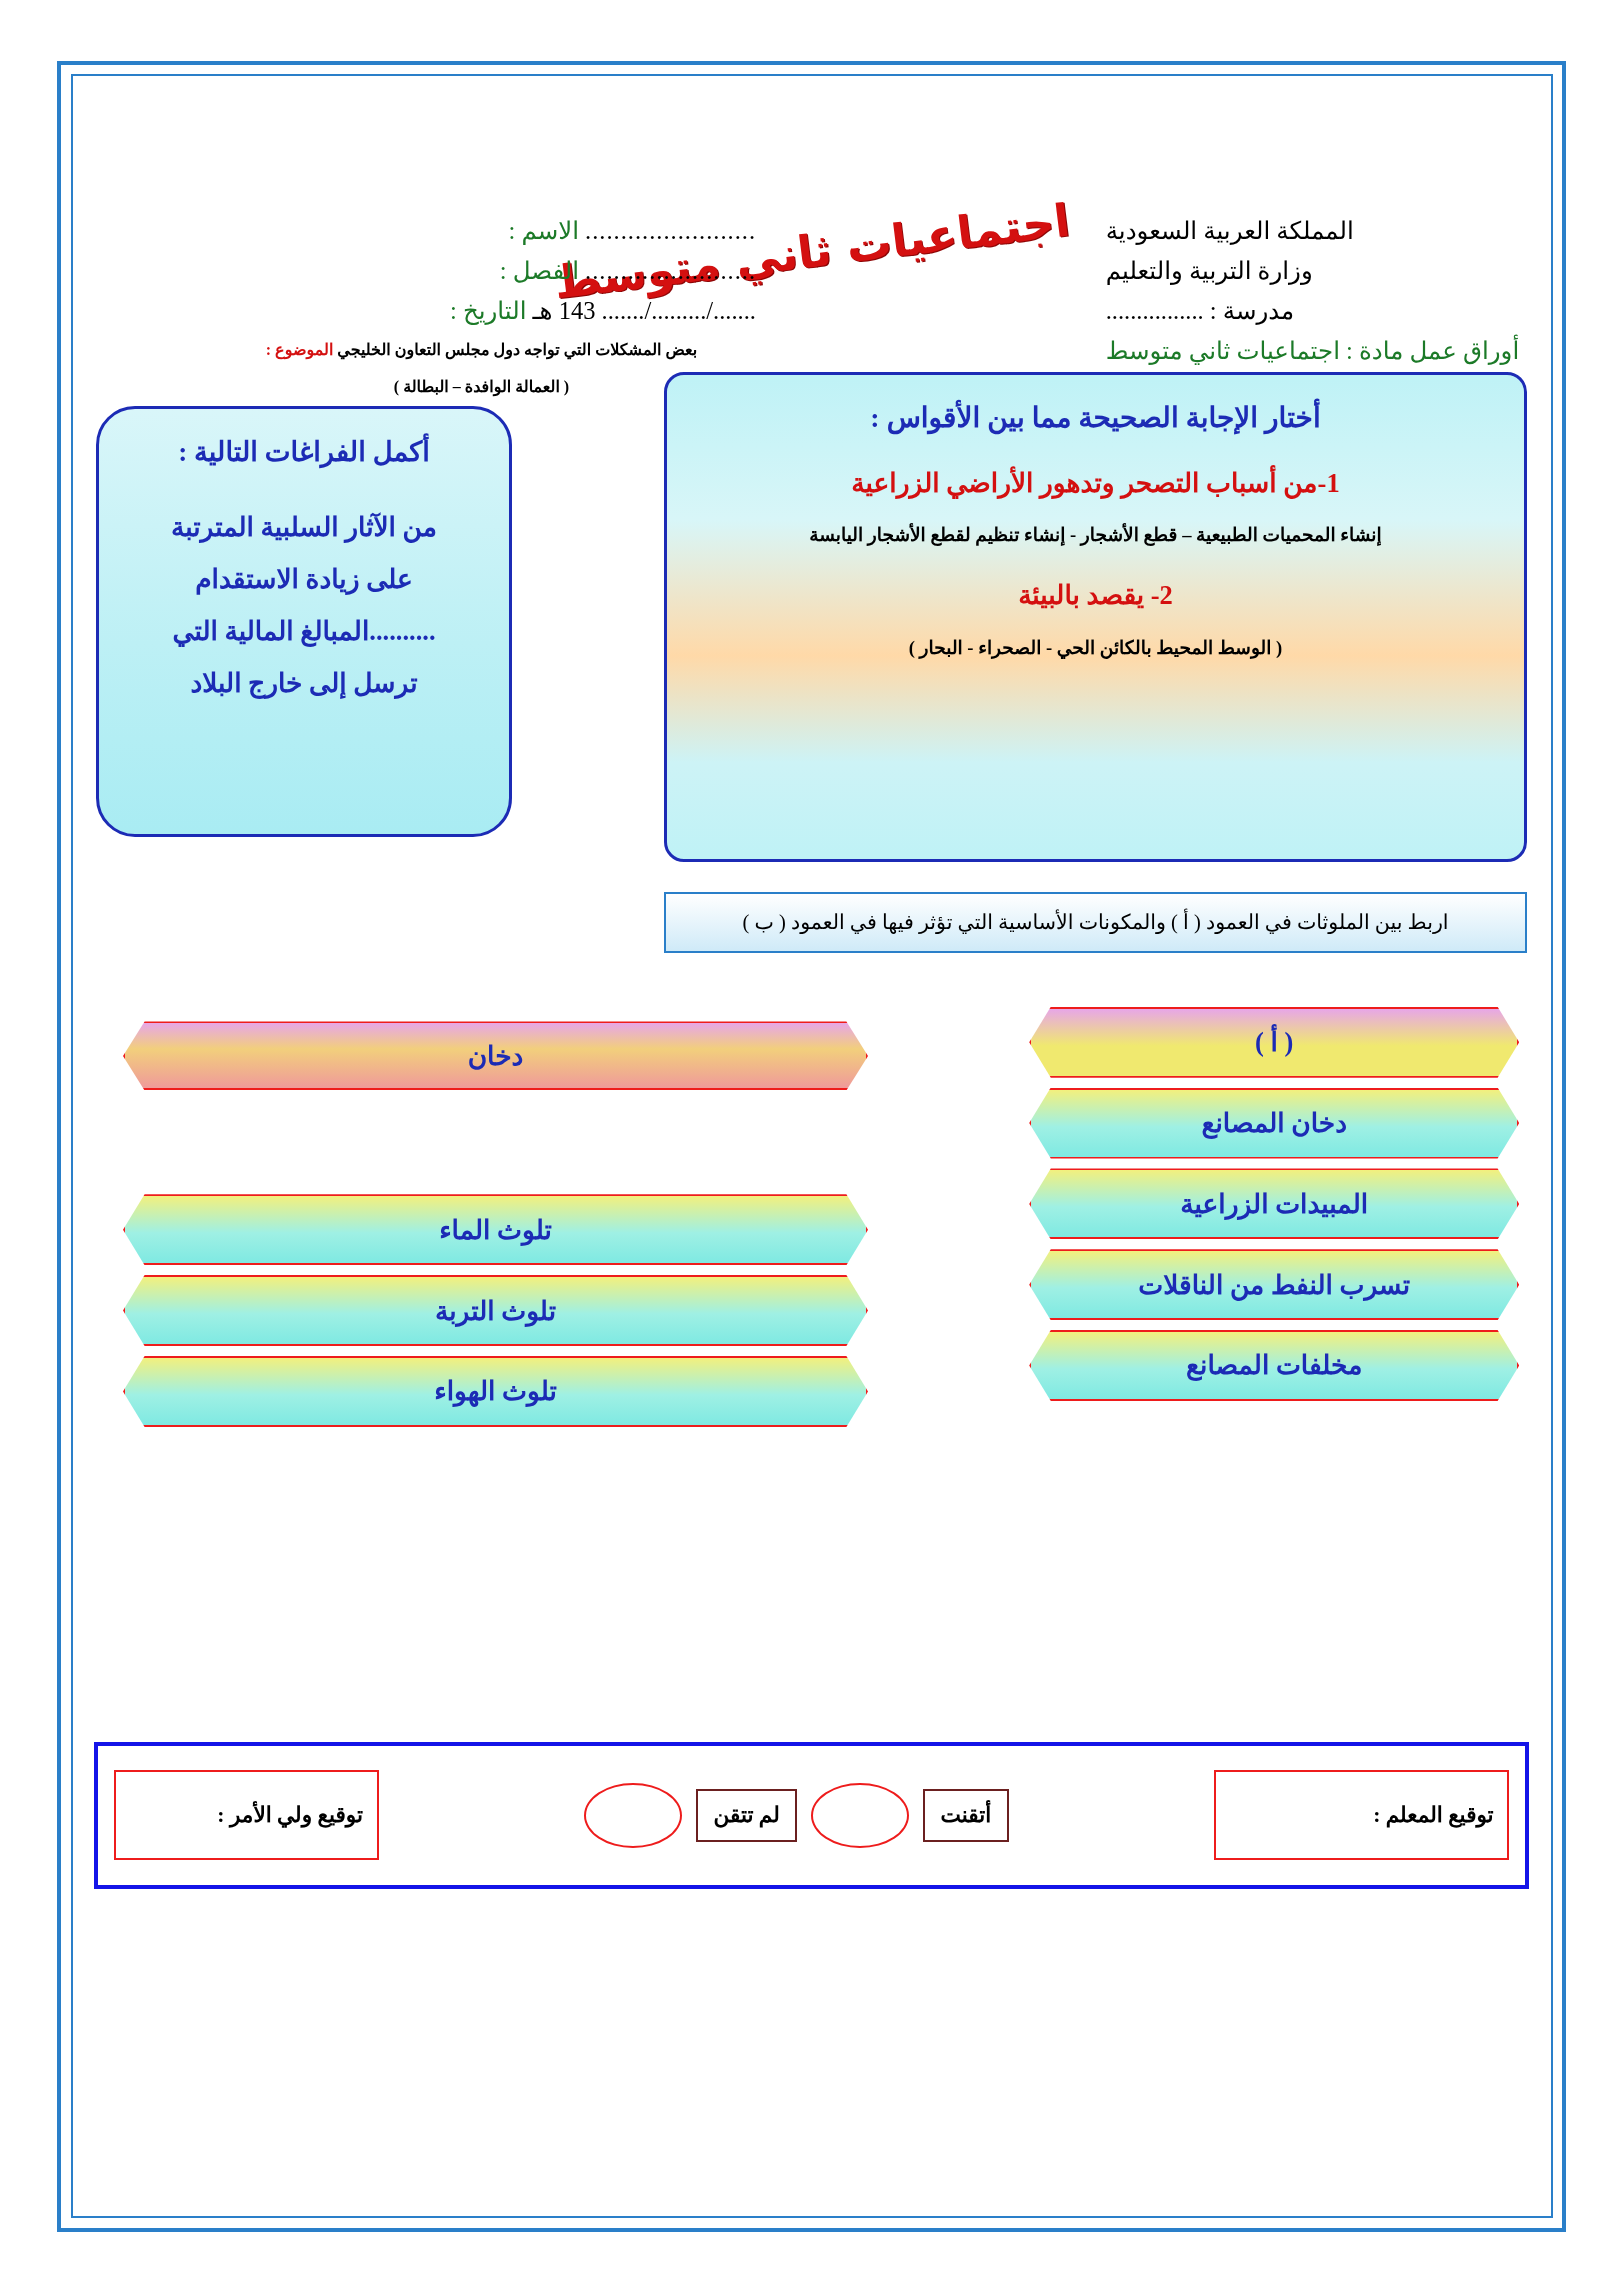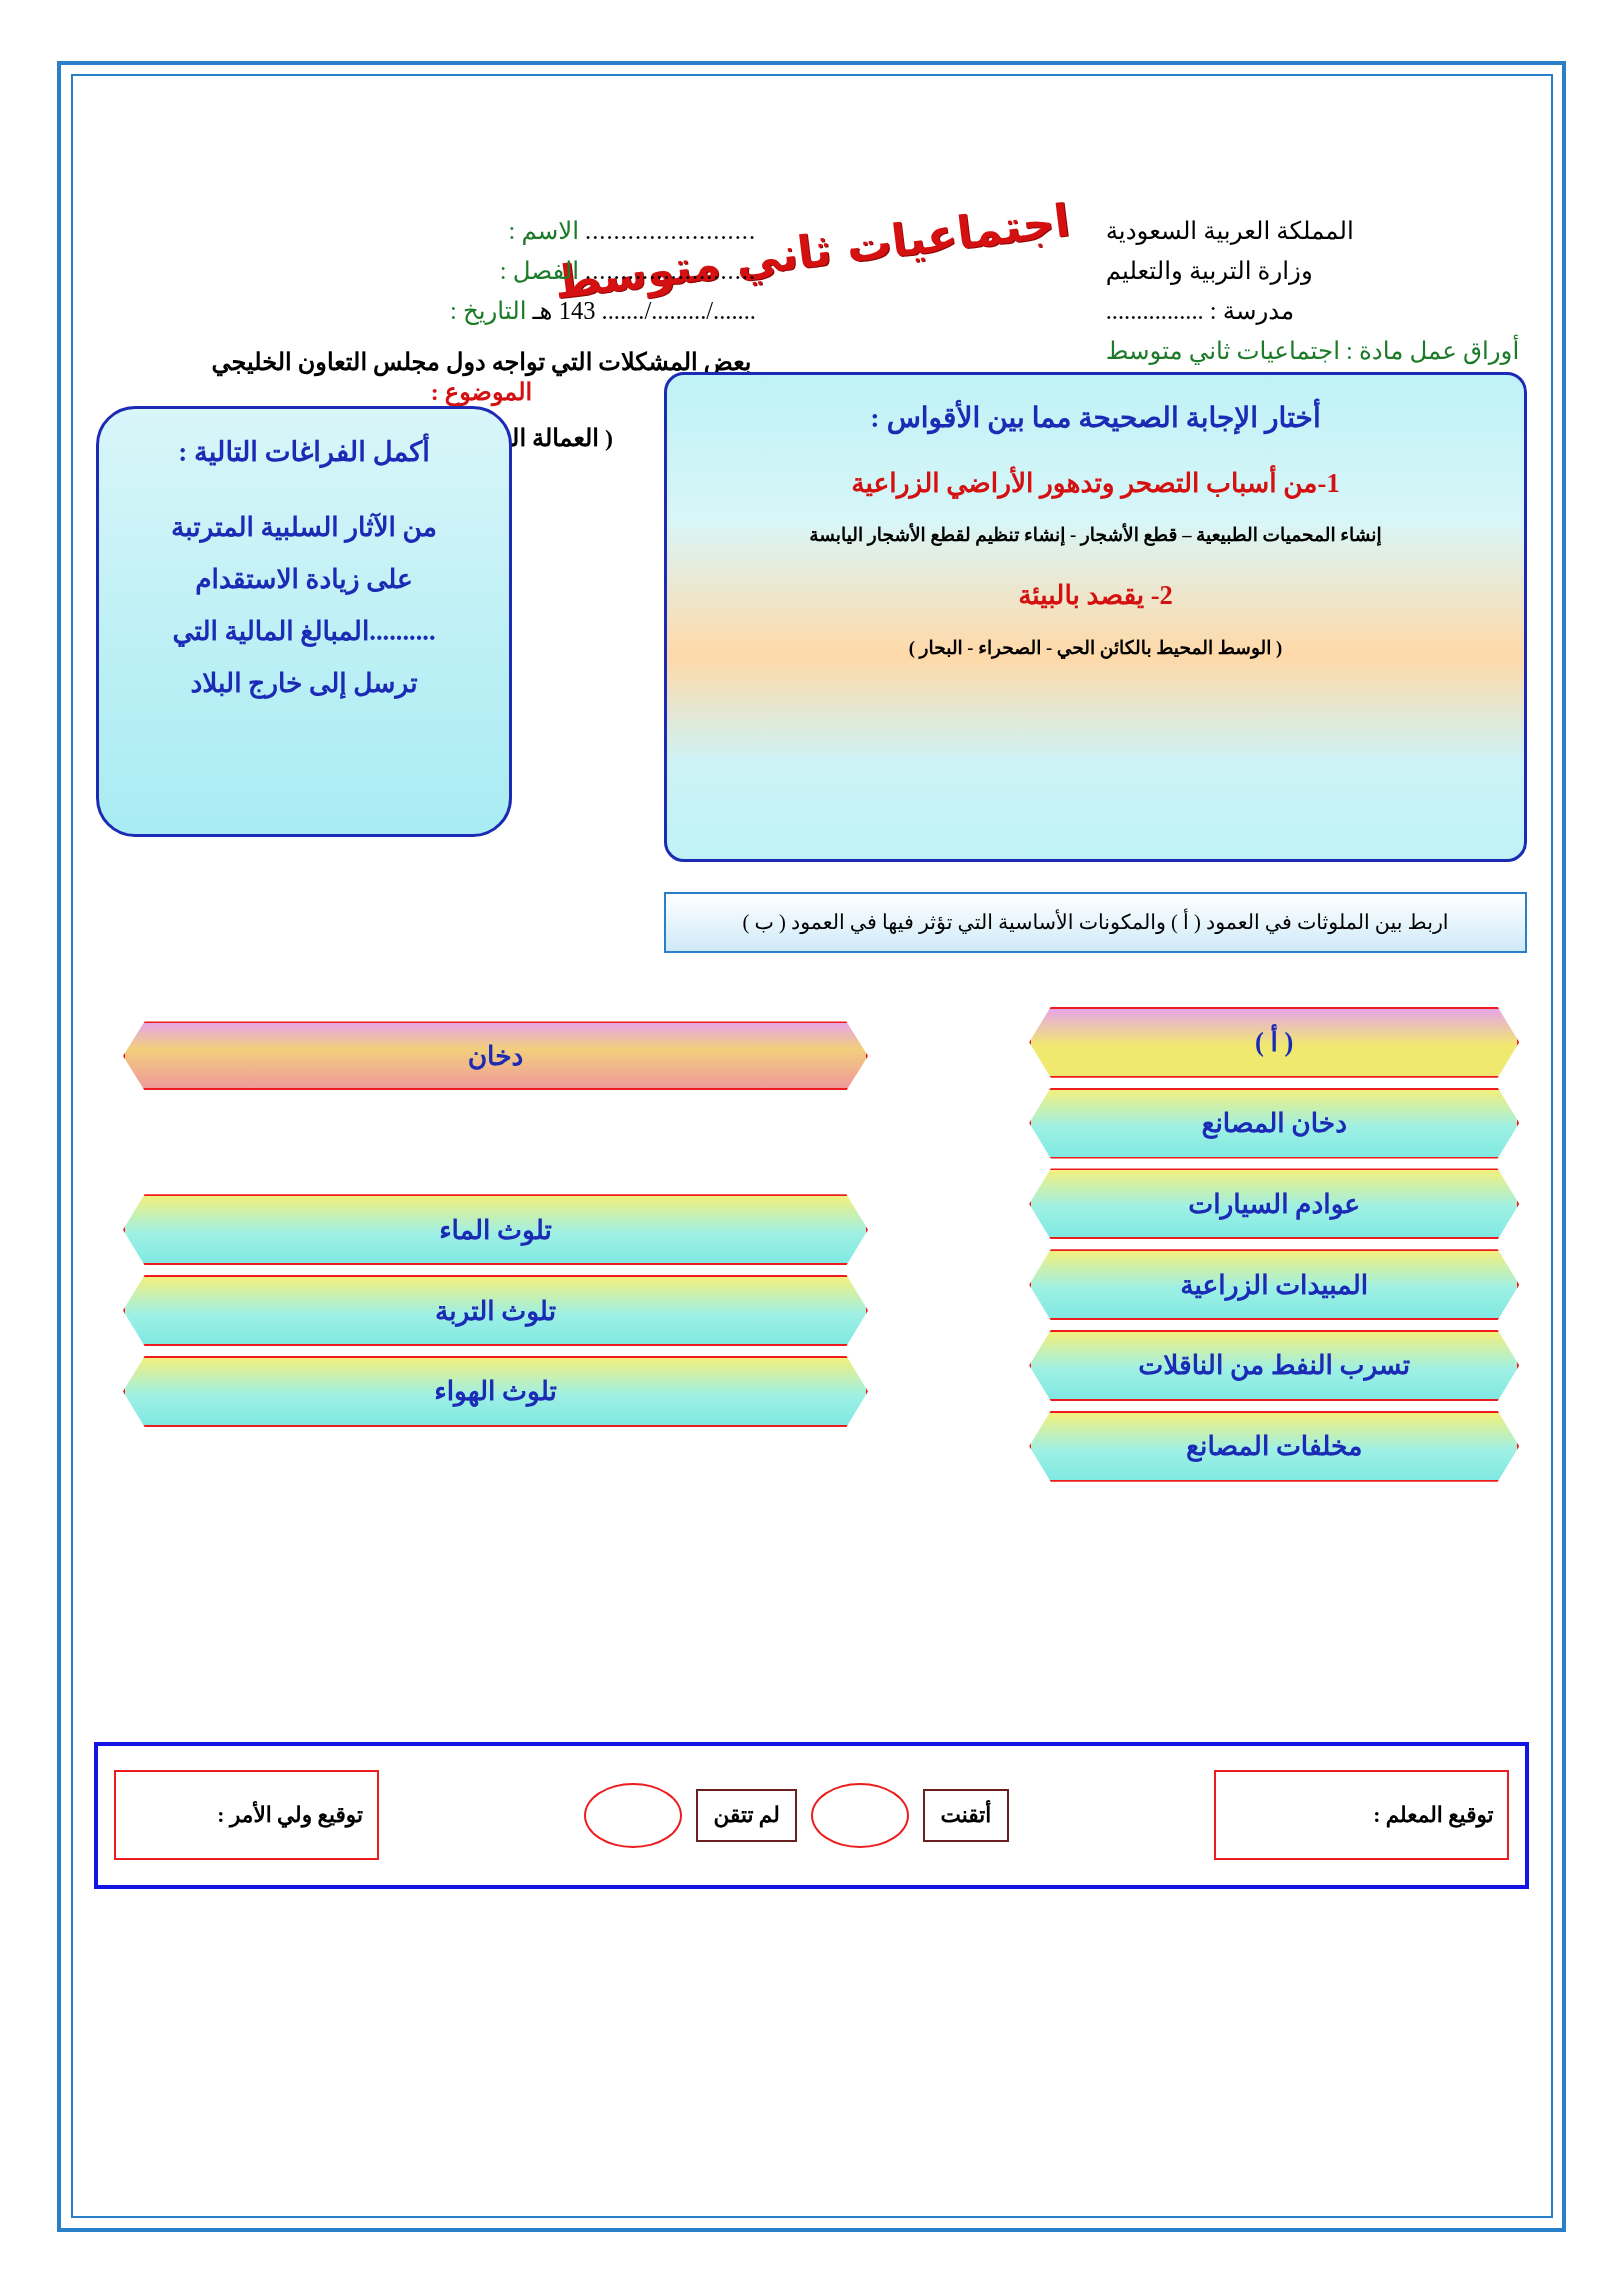--- a/index.html
+++ b/index.html
@@ -70,24 +70,24 @@
   }
   .hdr-left .row {
     display: flex;
     justify-content: flex-start;
     gap: 5.9px;
     white-space: nowrap;
   }
   .hdr-left .lbl-green { color: #1c7a28; }
   .dots { letter-spacing: 1px; }
   .subject {
-    font-size: 24px;
-    font-weight: bold;
-    line-height: 30px;
-    margin-top: 16px;
+    font-size: 16px;
+    font-weight: bold;
+    line-height: 36px;
+    margin-top: 1px;
     text-align: center;
   }
   .subject .lbl-red { color: #d41010; font-weight: bold; }
 
   
   .wordart {
     position: absolute;
     left: 50%;
     top: 127px;
     transform: translateX(-50%) rotate(-7deg);
@@ -359,21 +359,20 @@
 
   </div>
 
   <div class="match-bar">اربط بين الملوثات في العمود ( أ ) والمكونات الأساسية التي تؤثر فيها في العمود ( ب )</div>
 
   <div class="match-area">
 
     <div class="col-a">
       <div class="chev header-a">( أ )</div>
       <div class="chev">دخان المصانع</div>
-      <div class="chev">عوادم السيارات</div>
       <div class="chev">المبيدات الزراعية</div>
       <div class="chev">تسرب النفط من الناقلات</div>
       <div class="chev">مخلفات المصانع</div>
     </div>
 
     <div class="col-b">
       <div class="chev smoke">دخان</div>
       <div class="gap-lg"></div>
       <div class="chev">تلوث الماء</div>
       <div class="chev">تلوث التربة</div>

